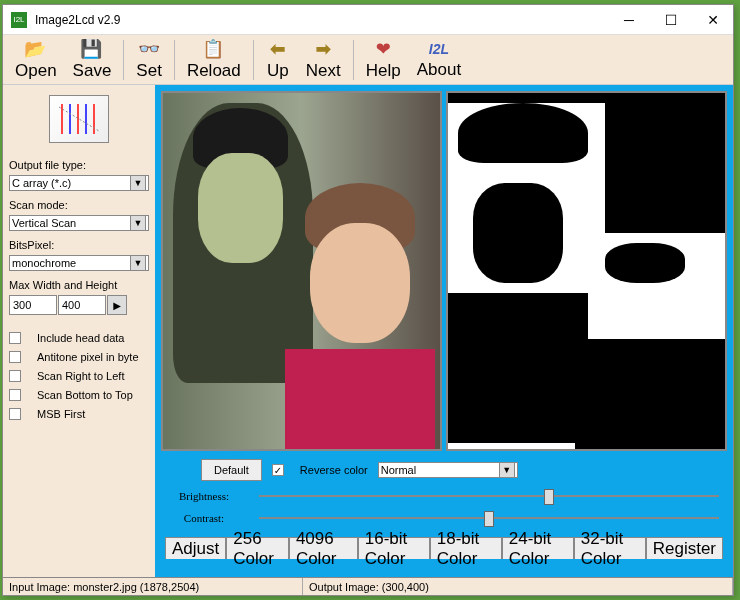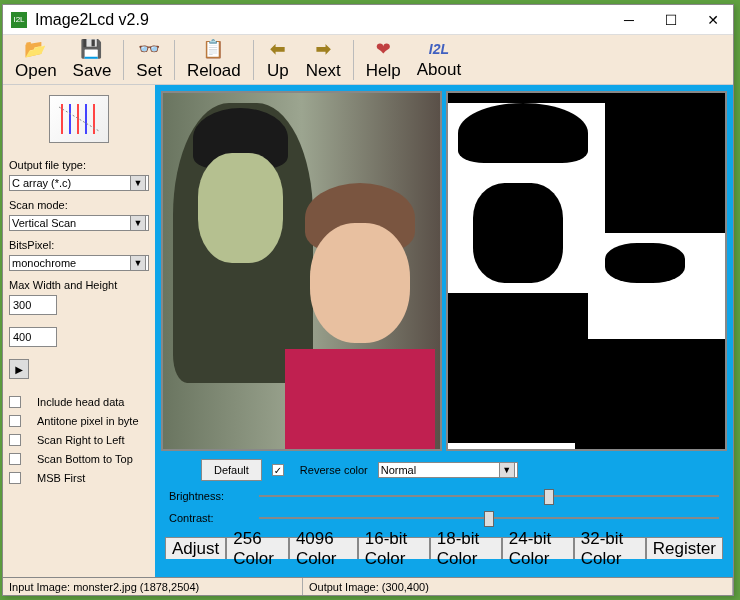--- a/index.html
+++ b/index.html
@@ -1,56 +1,56 @@
 <!DOCTYPE html>
 <html><head>
 <meta charset="utf-8">
 <style>
 * { box-sizing: border-box; margin: 0; padding: 0; font-family: Tahoma, sans-serif; font-size: 11px; }
 body { width: 740px; height: 600px; background: #5fa040; overflow: hidden; }
 .window { position: absolute; left: 2px; top: 4px; width: 732px; height: 592px; background: #fff; border: 1px solid #888; box-shadow: 2px 2px 6px rgba(0,0,0,0.2); }
 .titlebar { height: 30px; background: #fff; display: flex; align-items: center; padding: 0 8px; border-bottom: 1px solid #ddd; }
 .title-icon { width: 16px; height: 16px; background: #2a8a2a; margin-right: 8px; display: flex; align-items: center; justify-content: center; color: #fff; font-size: 8px; }
-.title-text { flex: 1; font-size: 16px; }
+.title-text { flex: 1; font-size: 12px; }
 .winbtns { display: flex; gap: 18px; }
 .winbtn { width: 24px; height: 24px; display: flex; align-items: center; justify-content: center; cursor: pointer; font-size: 14px; }
 .toolbar { height: 50px; background: #f5e8d8; border-bottom: 1px solid #ccc; display: flex; align-items: center; padding: 2px 4px; }
 .tbtn { display: flex; flex-direction: column; align-items: center; justify-content: center; padding: 2px 8px; cursor: pointer; height: 44px; min-width: 40px; }
 .tbtn-icon { font-size: 18px; height: 22px; display: flex; align-items: center; }
 .tbtn-lbl { font-size: 17px; margin-top: 1px; }
 .tsep { width: 1px; height: 40px; background: #bbb; margin: 0 4px; }
 .content { display: flex; height: calc(100% - 30px - 50px - 18px); }
 .sidebar { width: 152px; background: #f5e8d8; padding: 6px; display: flex; flex-direction: column; gap: 4px; }
 .mode-icon { width: 60px; height: 48px; margin: 4px auto 8px; background: linear-gradient(135deg,#fff,#eee); border: 1px solid #888; display:flex;align-items:center;justify-content:center;position:relative;}
 .mode-icon svg{width:50px;height:40px;}
 .fld-lbl { font-size: 11px; margin-top: 4px; }
 .combo { width: 100%; height: 16px; border: 1px solid #888; background: #fff; display: flex; align-items: center; padding: 0 2px; }
 .combo span { flex: 1; }
 .arrow { width: 16px; height: 16px; background: #ddd; border: 1px solid #888; display:flex;align-items:center;justify-content:center;font-size:9px; }
-.whrow { display: flex; gap: 12px; flex-direction: column; }
+.whrow { display: flex; gap: 1px; }
 .whrow input { width: 48px; height: 20px; border: 1px solid #888; padding: 0 3px; background:#fff; }
 .whbtn { width: 20px; height: 20px; border: 1px solid #888; background:#ddd;display:flex;align-items:center;justify-content:center;font-size:10px; }
 .chk { display: flex; align-items: center; gap: 16px; margin-top: 3px; }
 .chkbox { width: 12px; height: 12px; border: 1px solid #888; background: #fff; }
 .main { flex: 1; background: #0ea5e9; padding: 6px; display: flex; flex-direction: column; }
 .preview-row { display: flex; gap: 4px; height: 360px; }
 .preview { flex: 1; border: 2px solid #888; background: #fff; position: relative; overflow:hidden; }
 .preview-left { background: linear-gradient(90deg,#6a7560 0%,#9ca590 50%,#5a5048 100%); }
 .plc-fig { position:absolute; left:10px; top:10px; width:140px; height:280px; background:#3a4030; border-radius:40% 40% 10% 10%;}
 .plc-face1{ position:absolute; left:35px; top:60px; width:85px; height:110px; background:#b5c090; border-radius:40%;}
 .plc-hair{position:absolute;left:30px;top:15px;width:95px;height:60px;background:#1a1a1a;border-radius:50% 50% 20% 20%;}
 .plc-face2{position:absolute;right:30px;top:130px;width:100px;height:120px;background:#e8c0a0;border-radius:45%;}
 .plc-hair2{position:absolute;right:25px;top:90px;width:110px;height:70px;background:#7a5540;border-radius:50% 50% 30% 30%;}
 .plc-jacket{position:absolute;right:5px;bottom:0;width:150px;height:100px;background:#c02050;}
 .preview-right{background:#fff;}
 .bw-shape{position:absolute;background:#000;}
 .ctrl-row { display: flex; align-items: center; gap: 10px; padding: 8px 40px 4px; }
 .btn { height: 22px; padding: 0 12px; border: 1px solid #888; background: #eee; cursor: pointer; display:flex;align-items:center; }
 .slider-row { display: flex; align-items: center; padding: 2px 8px; }
-.slider-lbl { width: 70px; text-align: left; margin-right: 20px; }
+.slider-lbl { width: 70px; text-align: center; margin-right: 20px; font-family: Liberation Serif, serif; }
 .slider { flex: 1; height: 18px; position: relative; }
 .slider-track { position: absolute; top: 8px; left: 0; right: 0; height: 2px; background: #888; }
 .slider-thumb { position: absolute; top: 2px; width: 10px; height: 16px; background: #ddd; border: 1px solid #666; }
 .tabs-row { display: flex; margin-top: 8px; padding: 0 4px; }
 .tab { height: 22px; padding: 0 6px; border: 1px solid #888; background: #eee; display:flex;align-items:center;font-size:17px;cursor:pointer; border-bottom:none;}
 .statusbar { height: 18px; background: #f5e8d8; border-top: 1px solid #888; display: flex; align-items: center; font-size: 11px; }
 .status-cell { padding: 0 6px; border-right: 1px solid #aaa; height: 100%; display:flex;align-items:center; }
 </style>
 </head>
 <body>

